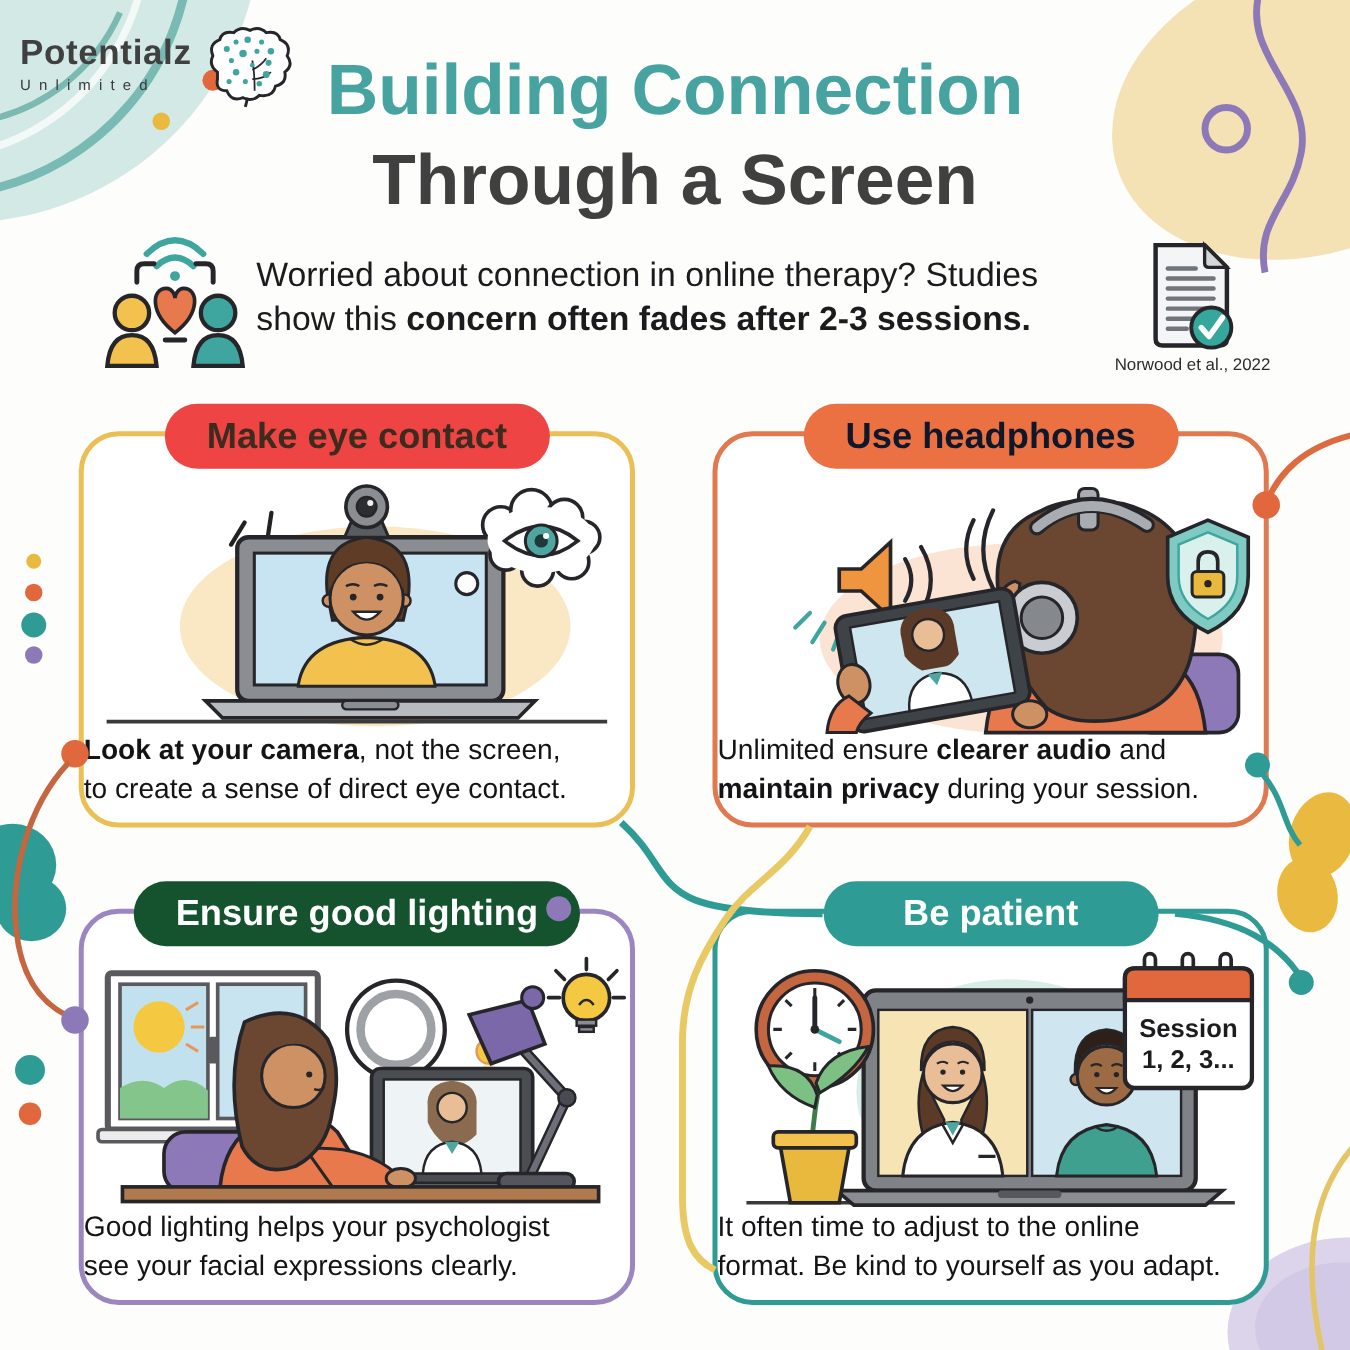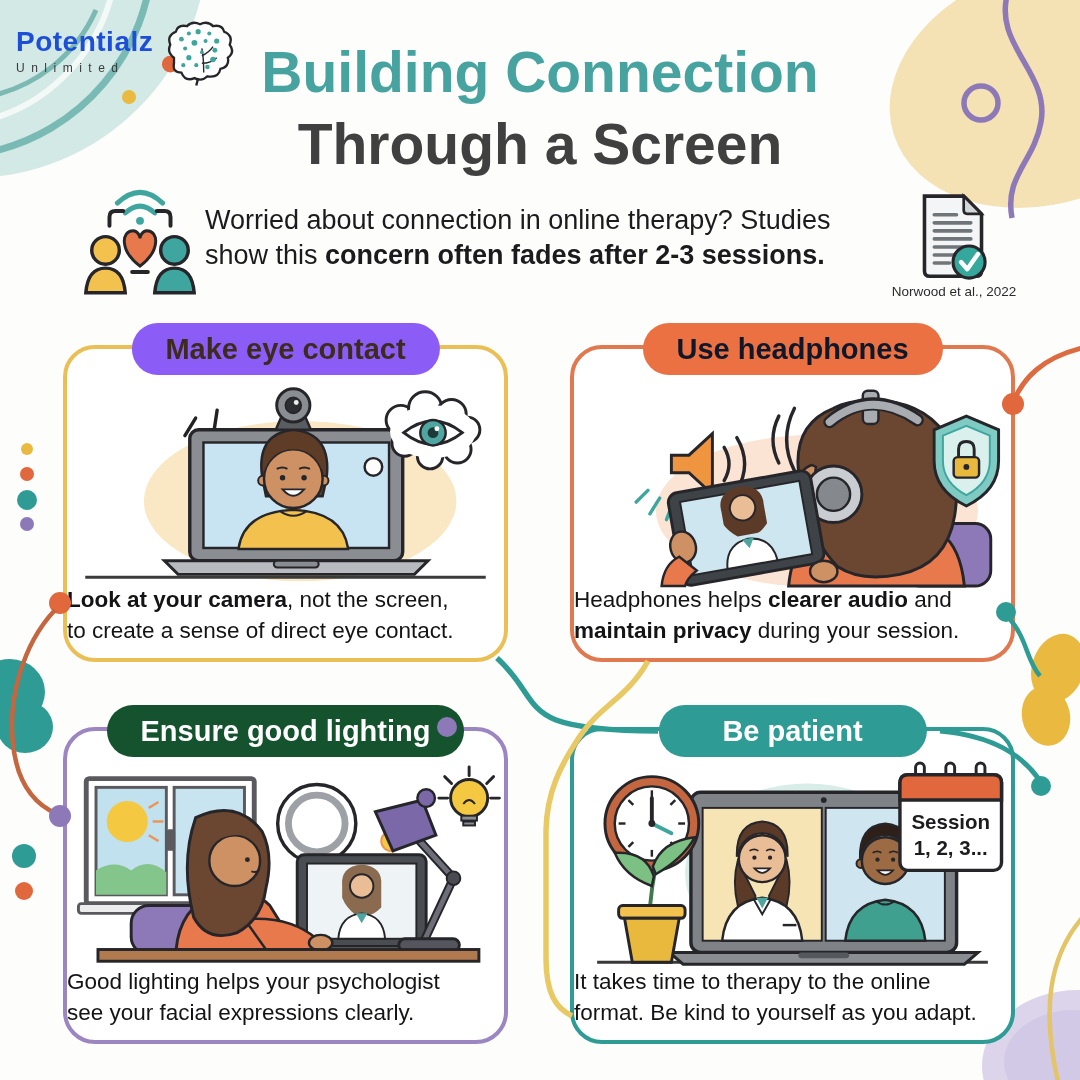--- a/index.html
+++ b/index.html
@@ -5,21 +5,21 @@
   html,body { margin:0; padding:0; background:#e8e8e8; }
   .canvas {
     position:relative; width:1080px; height:1080px; margin:0 auto;
     background:#FDFDFC; overflow:hidden;
     font-family:"Liberation Sans", sans-serif;
   }
   .deco { position:absolute; left:0; top:0; width:1080px; height:1080px; pointer-events:none; }
 
   
   .logo { position:absolute; left:16px; top:26px; display:flex; align-items:flex-start; gap:8px; }
-  .logo-name { font-size:28px; font-weight:bold; color:#1d4ed8; letter-spacing:0.5px; }
+  .logo-name { font-size:28px; font-weight:bold; color:#404040; letter-spacing:0.5px; }
   .logo-sub  { font-size:12px; letter-spacing:6.5px; color:#3A3A3E; margin-top:3px; }
   .brain { width:78px; height:68px; margin-top:-6px; }
 
   
   .title { position:absolute; top:36px; left:0; width:100%; margin:0; text-align:center;
            font-size:57px; font-weight:bold; line-height:72px; }
   .t1 { display:block; color:#47A3A0; }
   .t2 { display:block; color:#404040; }
 
   
@@ -33,21 +33,21 @@
   
   .card { position:absolute; width:445px; height:317px; background:#FFFFFF; border-radius:32px; box-sizing:border-box; }
   .card1 { left:63px;  top:345px; border:4px solid #EABF55; }
   .card2 { left:570px; top:345px; border:4px solid #E0794F; }
   .card3 { left:63px;  top:727px; border:4px solid #9C86C2; }
   .card4 { left:570px; top:727px; border:4px solid #2F9B95; }
 
   .pill { position:absolute; top:-26px; left:50%; transform:translateX(-50%);
           height:52px; line-height:52px; padding:0 34px; border-radius:28px;
           font-size:29px; font-weight:bold; white-space:nowrap; }
-  .pill1 { background:#8b5cf6; color:#3D2B1E; }
+  .pill1 { background:#ef4444; color:#3D2B1E; }
   .pill2 { background:#EB7143; color:#0f172a; }
   .pill3 { background:#14532d; color:#FFFFFF; }
   .pill4 { background:#2E9C94; color:#FFFFFF; padding:0 64px; }
 
   .illo { position:absolute; top:30px; left:0; width:100%; height:210px; }
   .body { position:absolute; bottom:12px; left:0; width:100%; margin:0; text-align:left;
           font-size:22.5px; line-height:31px; color:#141416; }
   svg text { font-family:"Liberation Sans", sans-serif; }
 </style>
 </head>
@@ -240,21 +240,21 @@
       <path d="M86,212 Q88,190 104,182 L122,196 Q112,204 110,212 Z" fill="#E8794C" stroke="#26262A" stroke-width="2.5"></path>
       <ellipse cx="252" cy="197" rx="14" ry="11" fill="#CE9163" stroke="#26262A" stroke-width="2.5"></ellipse>
       <g>
         <path d="M398,38 L365,52 L365,84 Q365,114 398,130 Q431,114 431,84 L431,52 Z" fill="#7FCAC3" stroke="#26262A" stroke-width="3"></path>
         <path d="M398,48 L374,58 L374,84 Q374,106 398,119 Q422,106 422,84 L422,58 Z" fill="#D9F0ED" stroke="#3FA69F" stroke-width="2"></path>
         <path d="M390,80 L390,72 Q390,64 398,64 Q406,64 406,72 L406,80" stroke="#26262A" stroke-width="3" fill="none"></path>
         <rect x="385" y="80" width="26" height="21" rx="4" fill="#E9B93E" stroke="#26262A" stroke-width="2.5"></rect>
         <circle cx="398" cy="90" r="3" fill="#26262A"></circle>
       </g>
     </svg>
-    <p class="body"><span>Headphones helps </span><b>clearer audio</b><span> and</span><br><b>maintain privacy</b><span> during your session.</span></p>
+    <p class="body"><span>Unlimited ensure </span><b>clearer audio</b><span> and</span><br><b>maintain privacy</b><span> during your session.</span></p>
   </section>
 
   <section class="card card3">
     <div class="pill pill3">Ensure good lighting</div>
     <svg class="illo" viewBox="0 0 440 215">
       <g>
         <rect x="16" y="18" width="172" height="128" rx="3" fill="#FFFFFF" stroke="#5A5A5E" stroke-width="5"></rect>
         <rect x="26" y="27" width="72" height="110" fill="#C2E1EF" stroke="#5A5A5E" stroke-width="3"></rect>
         <rect x="106" y="27" width="72" height="110" fill="#C8E4F0" stroke="#5A5A5E" stroke-width="3"></rect>
         <circle cx="58" cy="62" r="21" fill="#F5C842"></circle>
@@ -380,21 +380,21 @@
       <g>
         <rect x="346" y="2" width="9" height="24" rx="4.5" fill="#FFFFFF" stroke="#26262A" stroke-width="3"></rect>
         <rect x="377" y="2" width="9" height="24" rx="4.5" fill="#FFFFFF" stroke="#26262A" stroke-width="3"></rect>
         <rect x="408" y="2" width="9" height="24" rx="4.5" fill="#FFFFFF" stroke="#26262A" stroke-width="3"></rect>
         <rect x="330" y="14" width="104" height="98" rx="8" fill="#FFFFFF" stroke="#26262A" stroke-width="3.5"></rect>
         <path d="M330,40 L330,22 Q330,14 338,14 L426,14 Q434,14 434,22 L434,40 Z" fill="#E0683C" stroke="#26262A" stroke-width="3.5"></path>
         <text x="382" y="70" text-anchor="middle" font-size="21" font-weight="bold" fill="#1C1C1E">Session</text>
         <text x="382" y="96" text-anchor="middle" font-size="21" font-weight="bold" fill="#1C1C1E">1, 2, 3...</text>
       </g>
     </svg>
-    <p class="body"><span>It takes time to therapy to the online</span><br><span>format. Be kind to yourself as you adapt.</span></p>
+    <p class="body"><span>It often time to adjust to the online</span><br><span>format. Be kind to yourself as you adapt.</span></p>
   </section>
 
   <svg class="deco" viewBox="0 0 1080 1080">
     <g>
       <path d="M 1008,-8 C 992,45 1050,72 1041,122 C 1034,162 1004,176 1012,218" stroke="#8D79B8" stroke-width="5.5" fill="none"></path>
       <circle cx="981" cy="103" r="17" stroke="#8D79B8" stroke-width="5.5" fill="none"></circle>
     </g>
     <path d="M 1082,348 C 1042,358 1024,378 1014,400" stroke="#DD6B40" stroke-width="5" fill="none"></path>
     <circle cx="1013" cy="404" r="11" fill="#E0683C"></circle>
     <circle cx="1006" cy="612" r="10" fill="#2E9C94"></circle>

